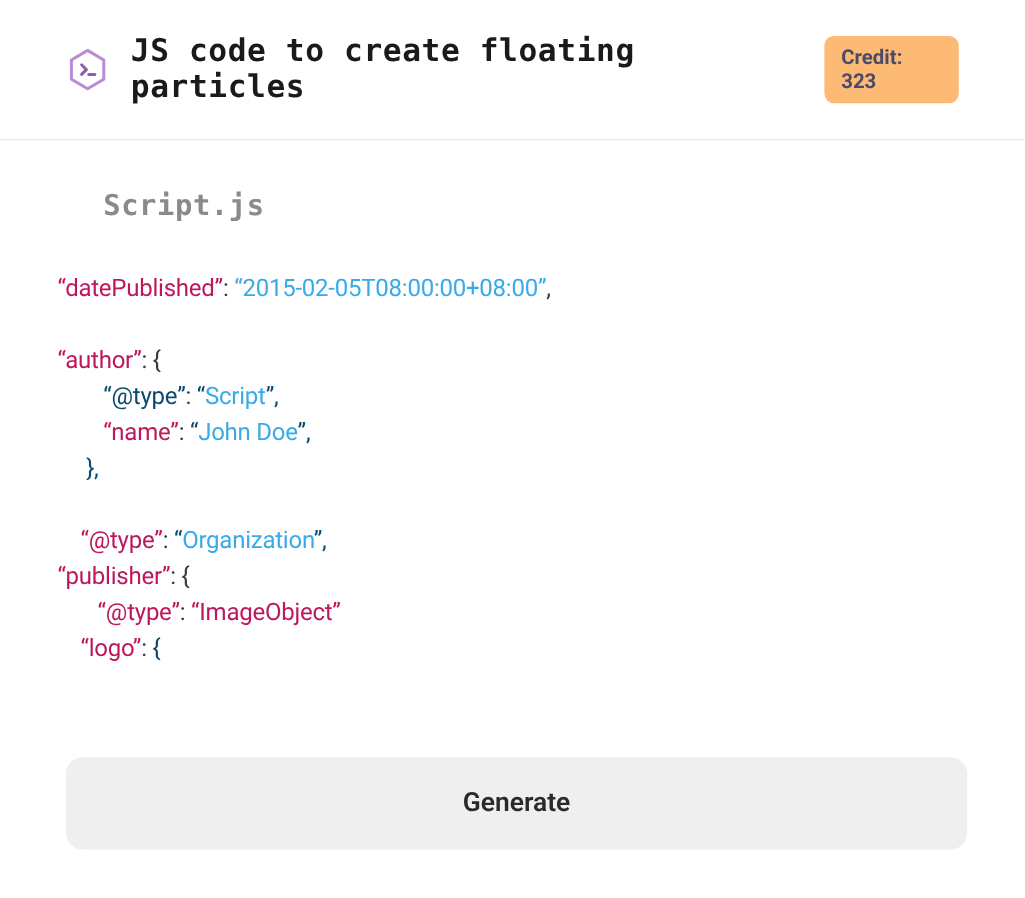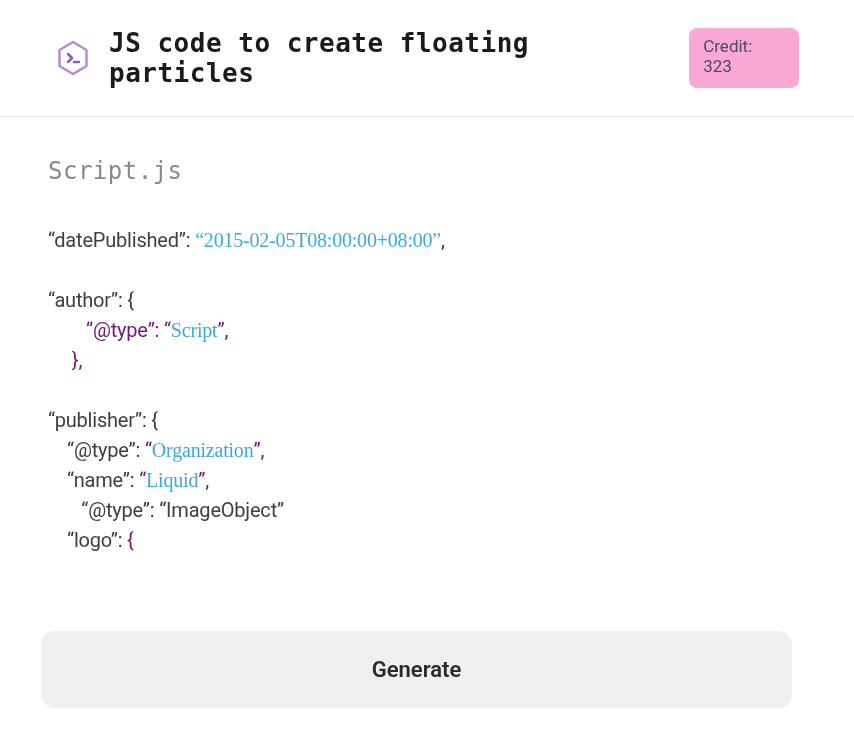--- a/index.html
+++ b/index.html
@@ -9,73 +9,75 @@
     }
     body {
       font-family: -apple-system, BlinkMacSystemFont, "Segoe UI", Roboto, Helvetica, Arial, sans-serif;
       background: #ffffff;
       width: 854px;
       height: 748px;
       overflow: hidden;
     }
     .header {
       display: flex;
+      align-items: center;
       padding: 28px 55px 28px 55px;
       border-bottom: 1px solid #e8e8e8;
       justify-content: space-between;
     }
     .header-left {
       display: flex;
       align-items: center;
       gap: 18px;
     }
     .logo-icon svg {
       display: block;
     }
     .page-title {
       font-family: ui-monospace, SFMono-Regular, "SF Mono", Menlo, Monaco, Consolas, monospace;
       font-size: 26px;
       font-weight: 700;
       color: #1a1a1a;
       letter-spacing: 0.5px;
     }
     .credit-badge {
-      background: #f9a8d4;
+      background: #fdba74;
       color: #4a4a6a;
       font-size: 17px;
-      font-weight: 400;
+      font-weight: 700;
       padding: 8px 14px;
       border-radius: 8px;
     }
     .content {
       padding: 40px 55px 0 48px;
     }
     .filename {
       font-family: ui-monospace, SFMono-Regular, "SF Mono", Menlo, Monaco, Consolas, monospace;
       font-size: 24px;
-      font-weight: 400;
+      font-weight: 700;
       color: #8a8a8a;
       letter-spacing: 0.5px;
       margin-bottom: 40px;
+      margin-left: 38px;
     }
     .code-block {
       font-size: 20px;
       line-height: 1.5;
       color: #3a3a3a;
       letter-spacing: -0.2px;
     }
     .code-line { white-space: pre; }
     .blank-line { height: 30px; }
     .punc { color: #3a3a3a; }
-    .key { color: #404040; }
-    .val-link { color: #3aa9e6; font-family: Liberation Serif, serif; }
-    .dim { color: #701a75; }
+    .key { color: #be185d; }
+    .val-link { color: #3aa9e6; }
+    .dim { color: #0c4a6e; }
     .generate-btn {
       position: absolute;
-      left: 41px;
+      left: 55px;
       right: 48px;
       bottom: 40px;
       width: calc(854px - 55px - 48px);
       background: #efefef;
       border: none;
       border-radius: 14px;
       padding: 26px 0;
       font-size: 22px;
       font-weight: 600;
       color: #2a2a2a;
@@ -103,25 +105,25 @@
 <div class="content">
   <div class="filename">Script.js</div>
 
   <div class="code-block">
     <div class="code-line"><span class="key">“datePublished”</span><span class="punc">: </span><span class="val-link">“2015-02-05T08:00:00+08:00”</span><span class="punc">,</span></div>
 
     <div class="blank-line"></div>
 
     <div class="code-line"><span class="key">“author”</span><span class="punc">: {</span></div>
     <div class="code-line">        <span class="dim"><span>“@type”</span>: “</span><span class="val-link">Script</span><span class="dim">”,</span></div>
+    <div class="code-line">        <span class="key">“name”</span><span class="punc">: </span><span class="dim">“</span><span class="val-link">John Doe</span><span class="dim">”,</span></div>
     <div class="code-line">     <span class="dim">},</span></div>
 
     <div class="blank-line"></div>
 
+    <div class="code-line">    <span class="key">“@type”</span><span class="punc">: </span><span class="dim">“</span><span class="val-link">Organization</span><span class="dim">”,</span></div>
     <div class="code-line"><span class="key">“publisher”</span><span class="punc">: {</span></div>
-    <div class="code-line">    <span class="key">“@type”</span><span class="punc">: </span><span class="dim">“</span><span class="val-link">Organization</span><span class="dim">”,</span></div>
-    <div class="code-line">    <span class="key">“name”</span><span class="punc">: </span><span class="dim">“</span><span class="val-link">Liquid</span><span class="dim">”,</span></div>
     <div class="code-line">       <span class="key">“@type”</span><span class="punc">: </span><span class="key">“ImageObject”</span></div>
     <div class="code-line">    <span class="key">“logo”</span><span class="punc">: </span><span class="dim">{</span></div>
   </div>
 </div>
 
 <button class="generate-btn">Generate</button>
 
 </body></html>

